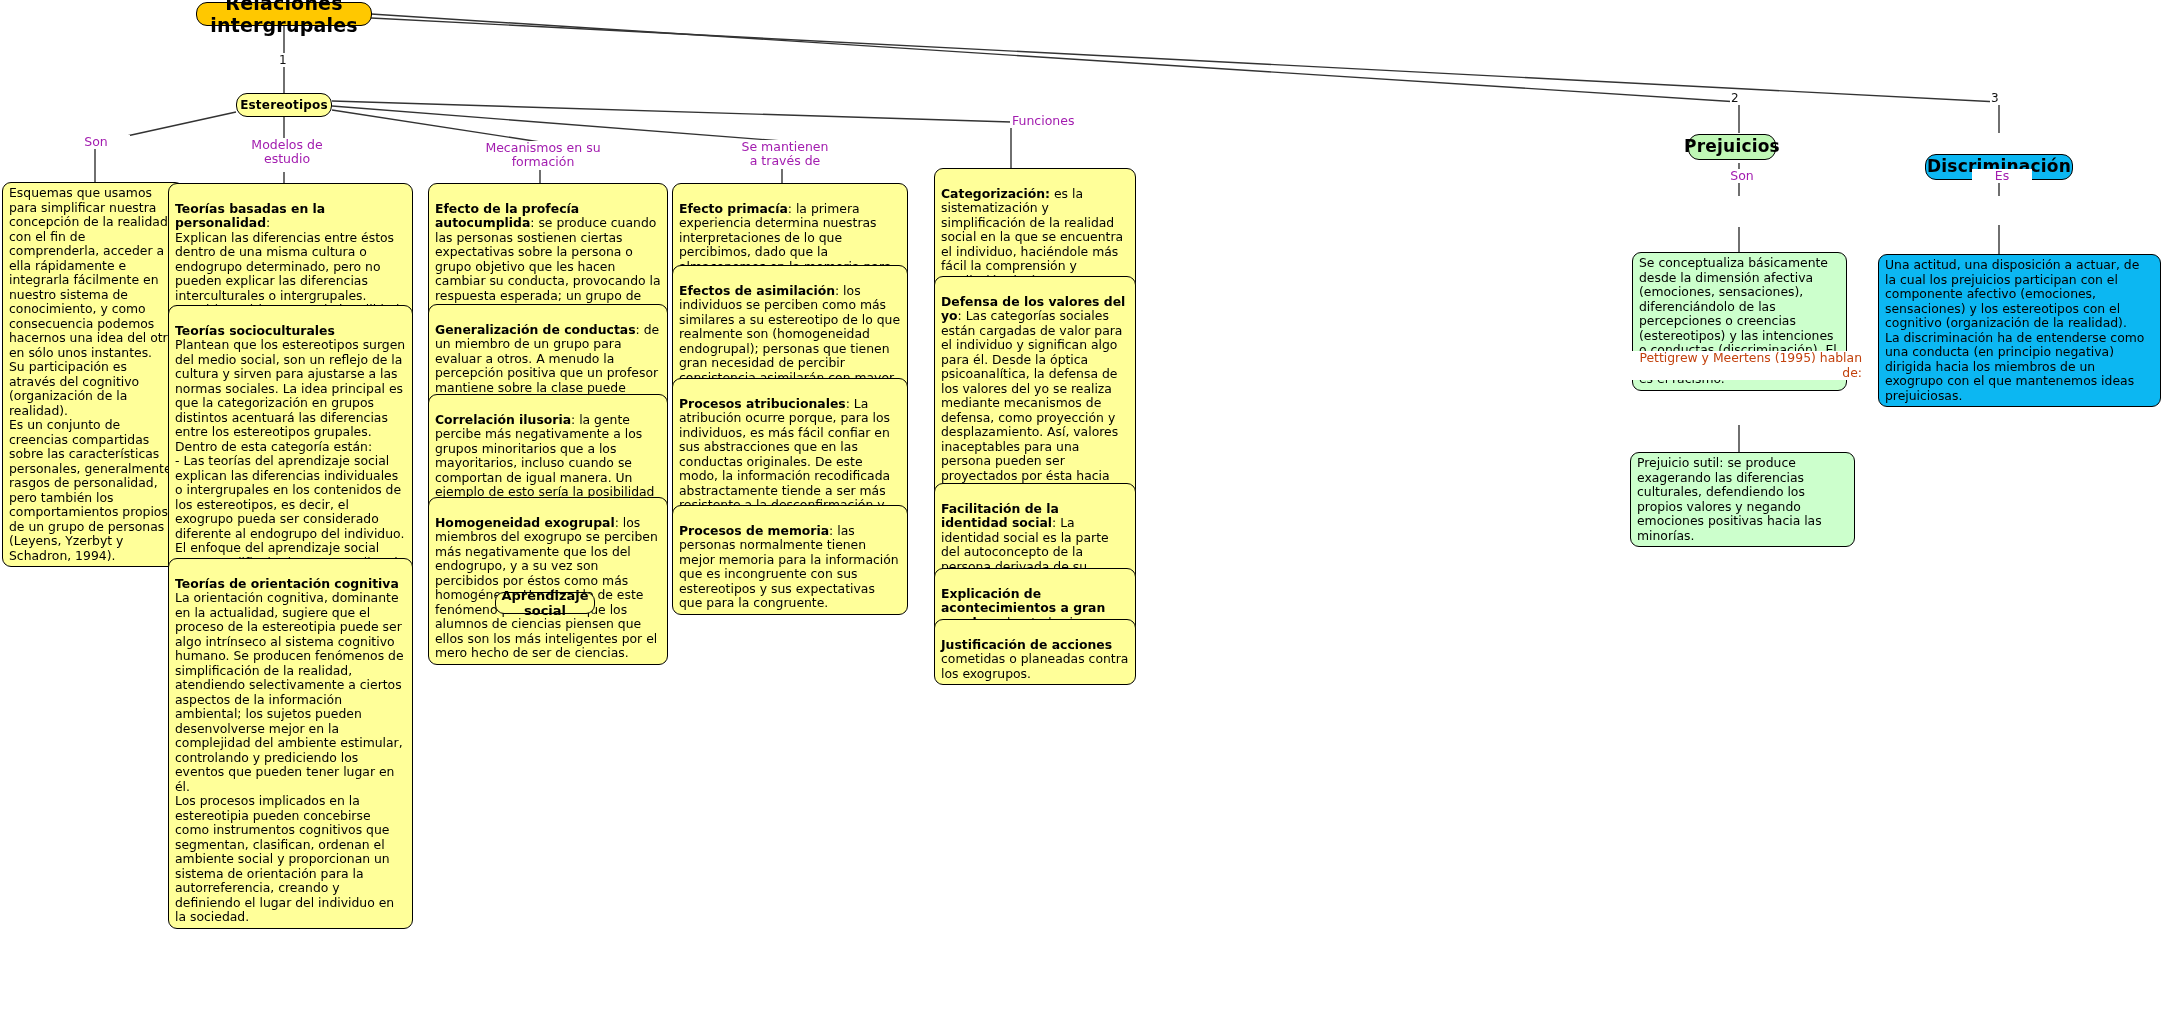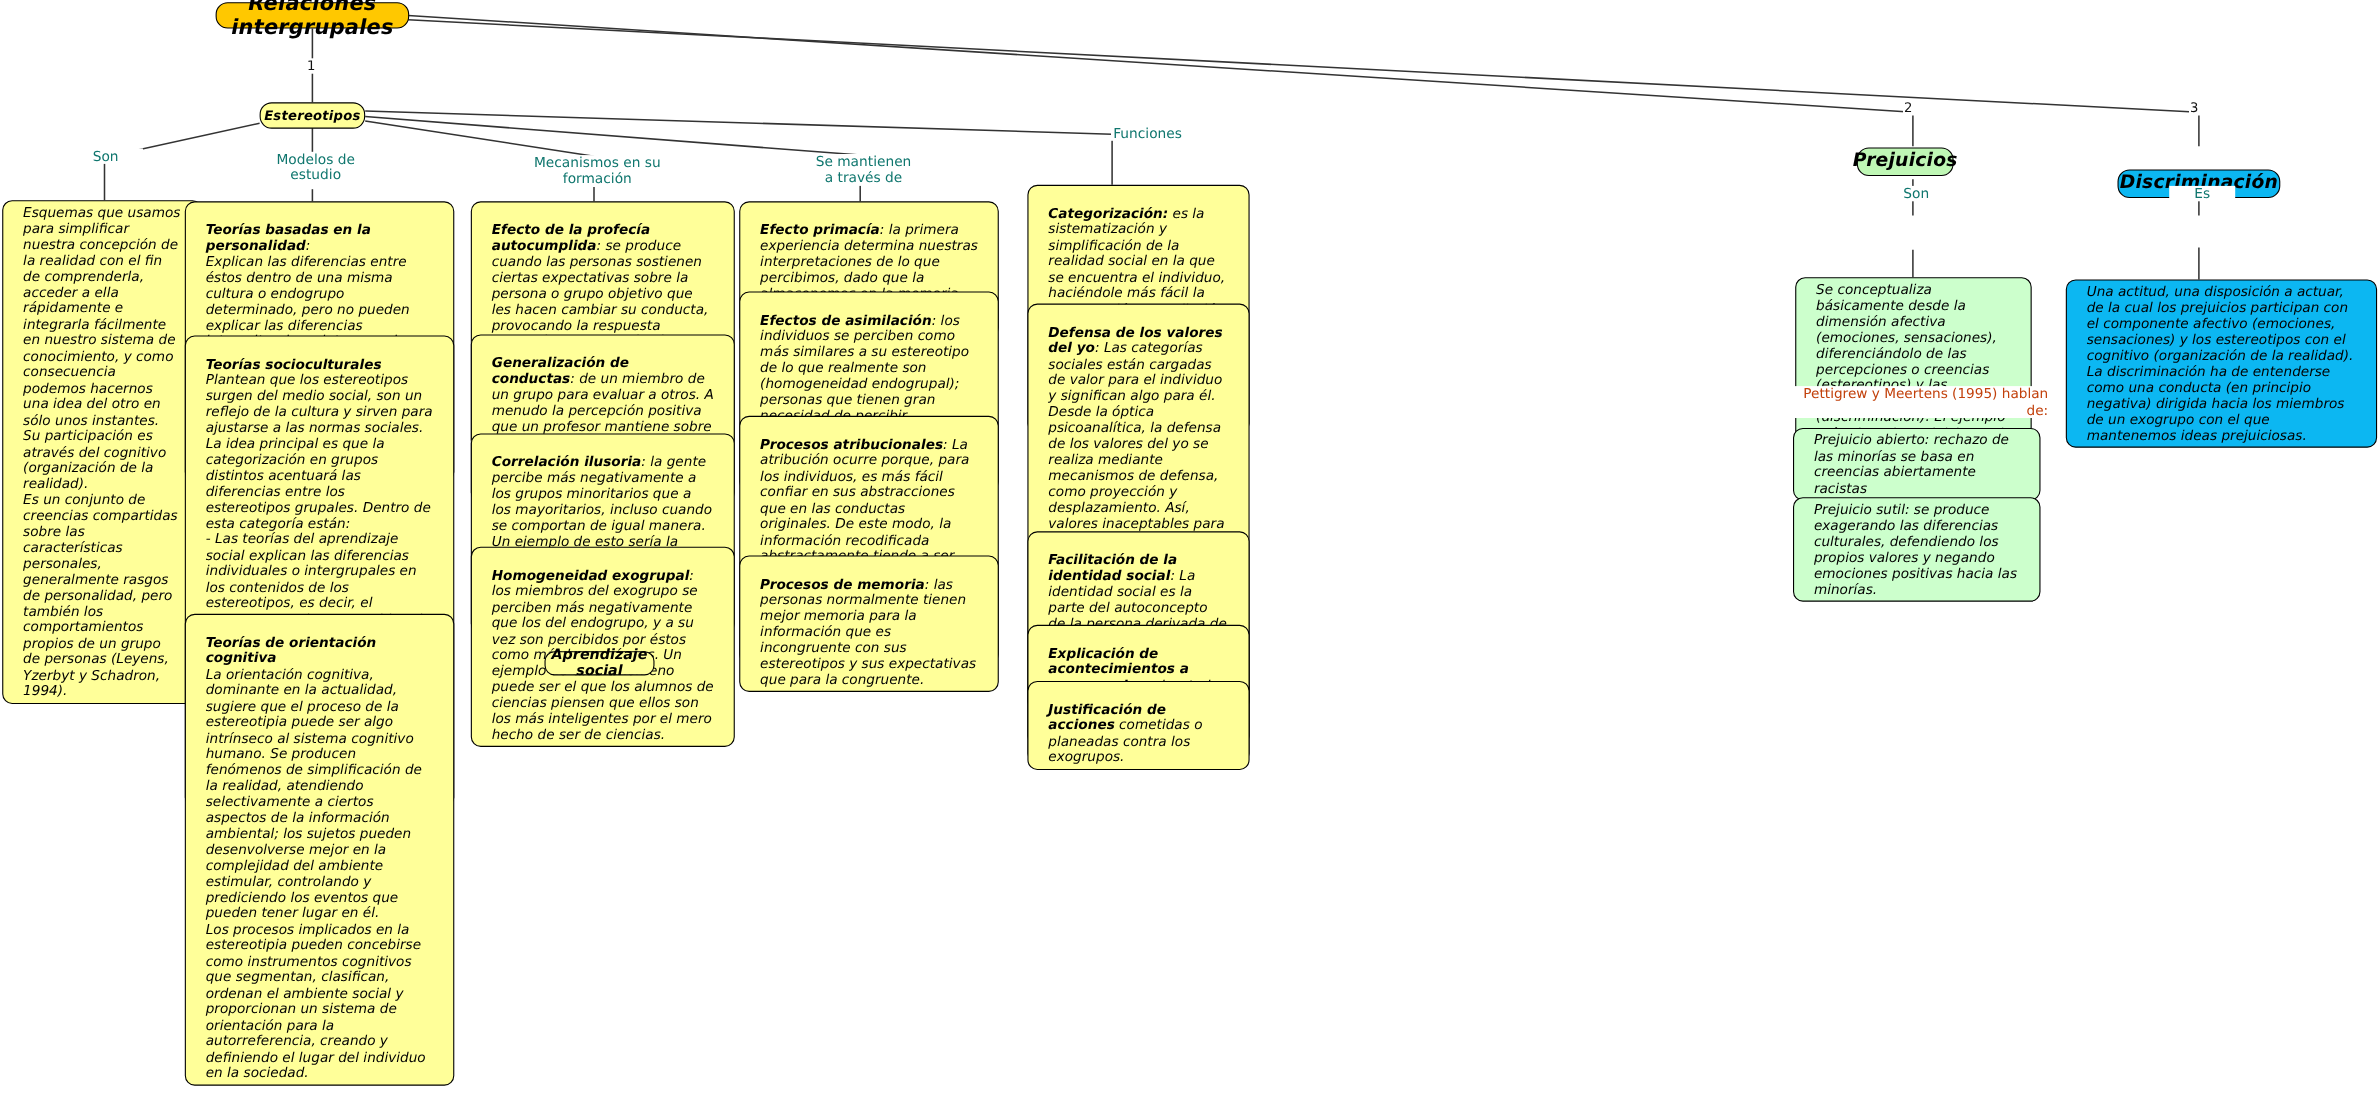--- a/index.html
+++ b/index.html
@@ -8,43 +8,42 @@
     font-family:"DejaVu Sans","Liberation Sans",sans-serif;
     color:#000;
   }
   #canvas{position:absolute;inset:0;width:2163px;height:1015px;}
   svg.links{position:absolute;left:0;top:0;width:2163px;height:1015px;pointer-events:none;}
   svg.links line, svg.links path{stroke:#333;stroke-width:1.4;fill:none;}
 
   .node{
     position:absolute;box-sizing:border-box;
     border:1.6px solid #000;border-radius:9px;
-    padding:3px 18px;
+    padding:3px 6px;
     line-height:1.17;
     white-space:pre-line;
-    font-style:italic;
   }
   .title-node{
     font-weight:bold;text-align:center;border-radius:11px;
     display:flex;align-items:center;justify-content:center;
     letter-spacing:.2px;
   }
   .root{background:#ffc800;font-size:19px;}
   .l2-yellow{background:#ffff99;font-size:12px;}
   .l2-green{background:#bff7b5;font-size:17px;}
   .l2-blue{background:#0cb7f2;font-size:17px;margin-top:20px;}
 
   .box{font-size:12.4px;text-align:left;}
   .box.yellow{background:#ffff99;}
   .box.green{background:#ccffcc;}
   .box.blue{background:#0cb7f2;}
   .box b{font-weight:bold;}
 
   .linklabel{
-    position:absolute;font-size:12.5px;color:#0f766e;
+    position:absolute;font-size:12.5px;color:#a21caf;
     text-align:center;line-height:1.15;white-space:pre-line;
     background:#fff;padding:0 2px;
   }
   .num{position:absolute;font-size:12px;color:#111;background:#fff;padding:0 1px;}
   .plain{
     position:absolute;font-size:12.4px;color:#c2410c;line-height:1.17;
     white-space:pre-line;background:#fff;padding:0 2px;text-align:right;
   }
   .center-node{text-align:center;font-weight:bold;font-size:13px;}
 </style>
@@ -202,20 +201,19 @@
   </div>
 
   <div class="node box yellow" style="left:934px;top:619px;width:202px;">
     <b>Justificación de acciones</b><span> cometidas o planeadas contra los exogrupos.</span>
   </div>
 
   <div class="node box green" style="left:1632px;top:252px;width:215px;">Se conceptualiza básicamente desde la dimensión afectiva (emociones, sensaciones), diferenciándolo de las percepciones o creencias (estereotipos) y las intenciones o conductas (discriminación). El ejemplo más claro de prejuicio es el racismo.</div>
 
   <div class="plain" style="left:1630px;top:351px;width:230px;">Pettigrew y Meertens (1995) hablan de:</div>
 
-  <div class="node box green" style="left:1630px;top:389px;width:225px;">Prejuicio abierto: rechazo de las minorías se basa en creencias abiertamente racistas</div>
 
   <div class="node box blue" style="left:1878px;top:254px;width:283px;">Una actitud, una disposición a actuar, de la cual los prejuicios participan con el componente afectivo (emociones, sensaciones) y los estereotipos con el cognitivo (organización de la realidad).
 La discriminación ha de entenderse como una conducta (en principio negativa) dirigida hacia los miembros de un exogrupo con el que mantenemos ideas prejuiciosas.</div>
 
   <div class="node box green" style="left:1630px;top:452px;width:225px;">Prejuicio sutil: se produce exagerando las diferencias culturales, defendiendo los propios valores y negando emociones positivas hacia las minorías.</div>
 
 </div>
 
 </body></html>

